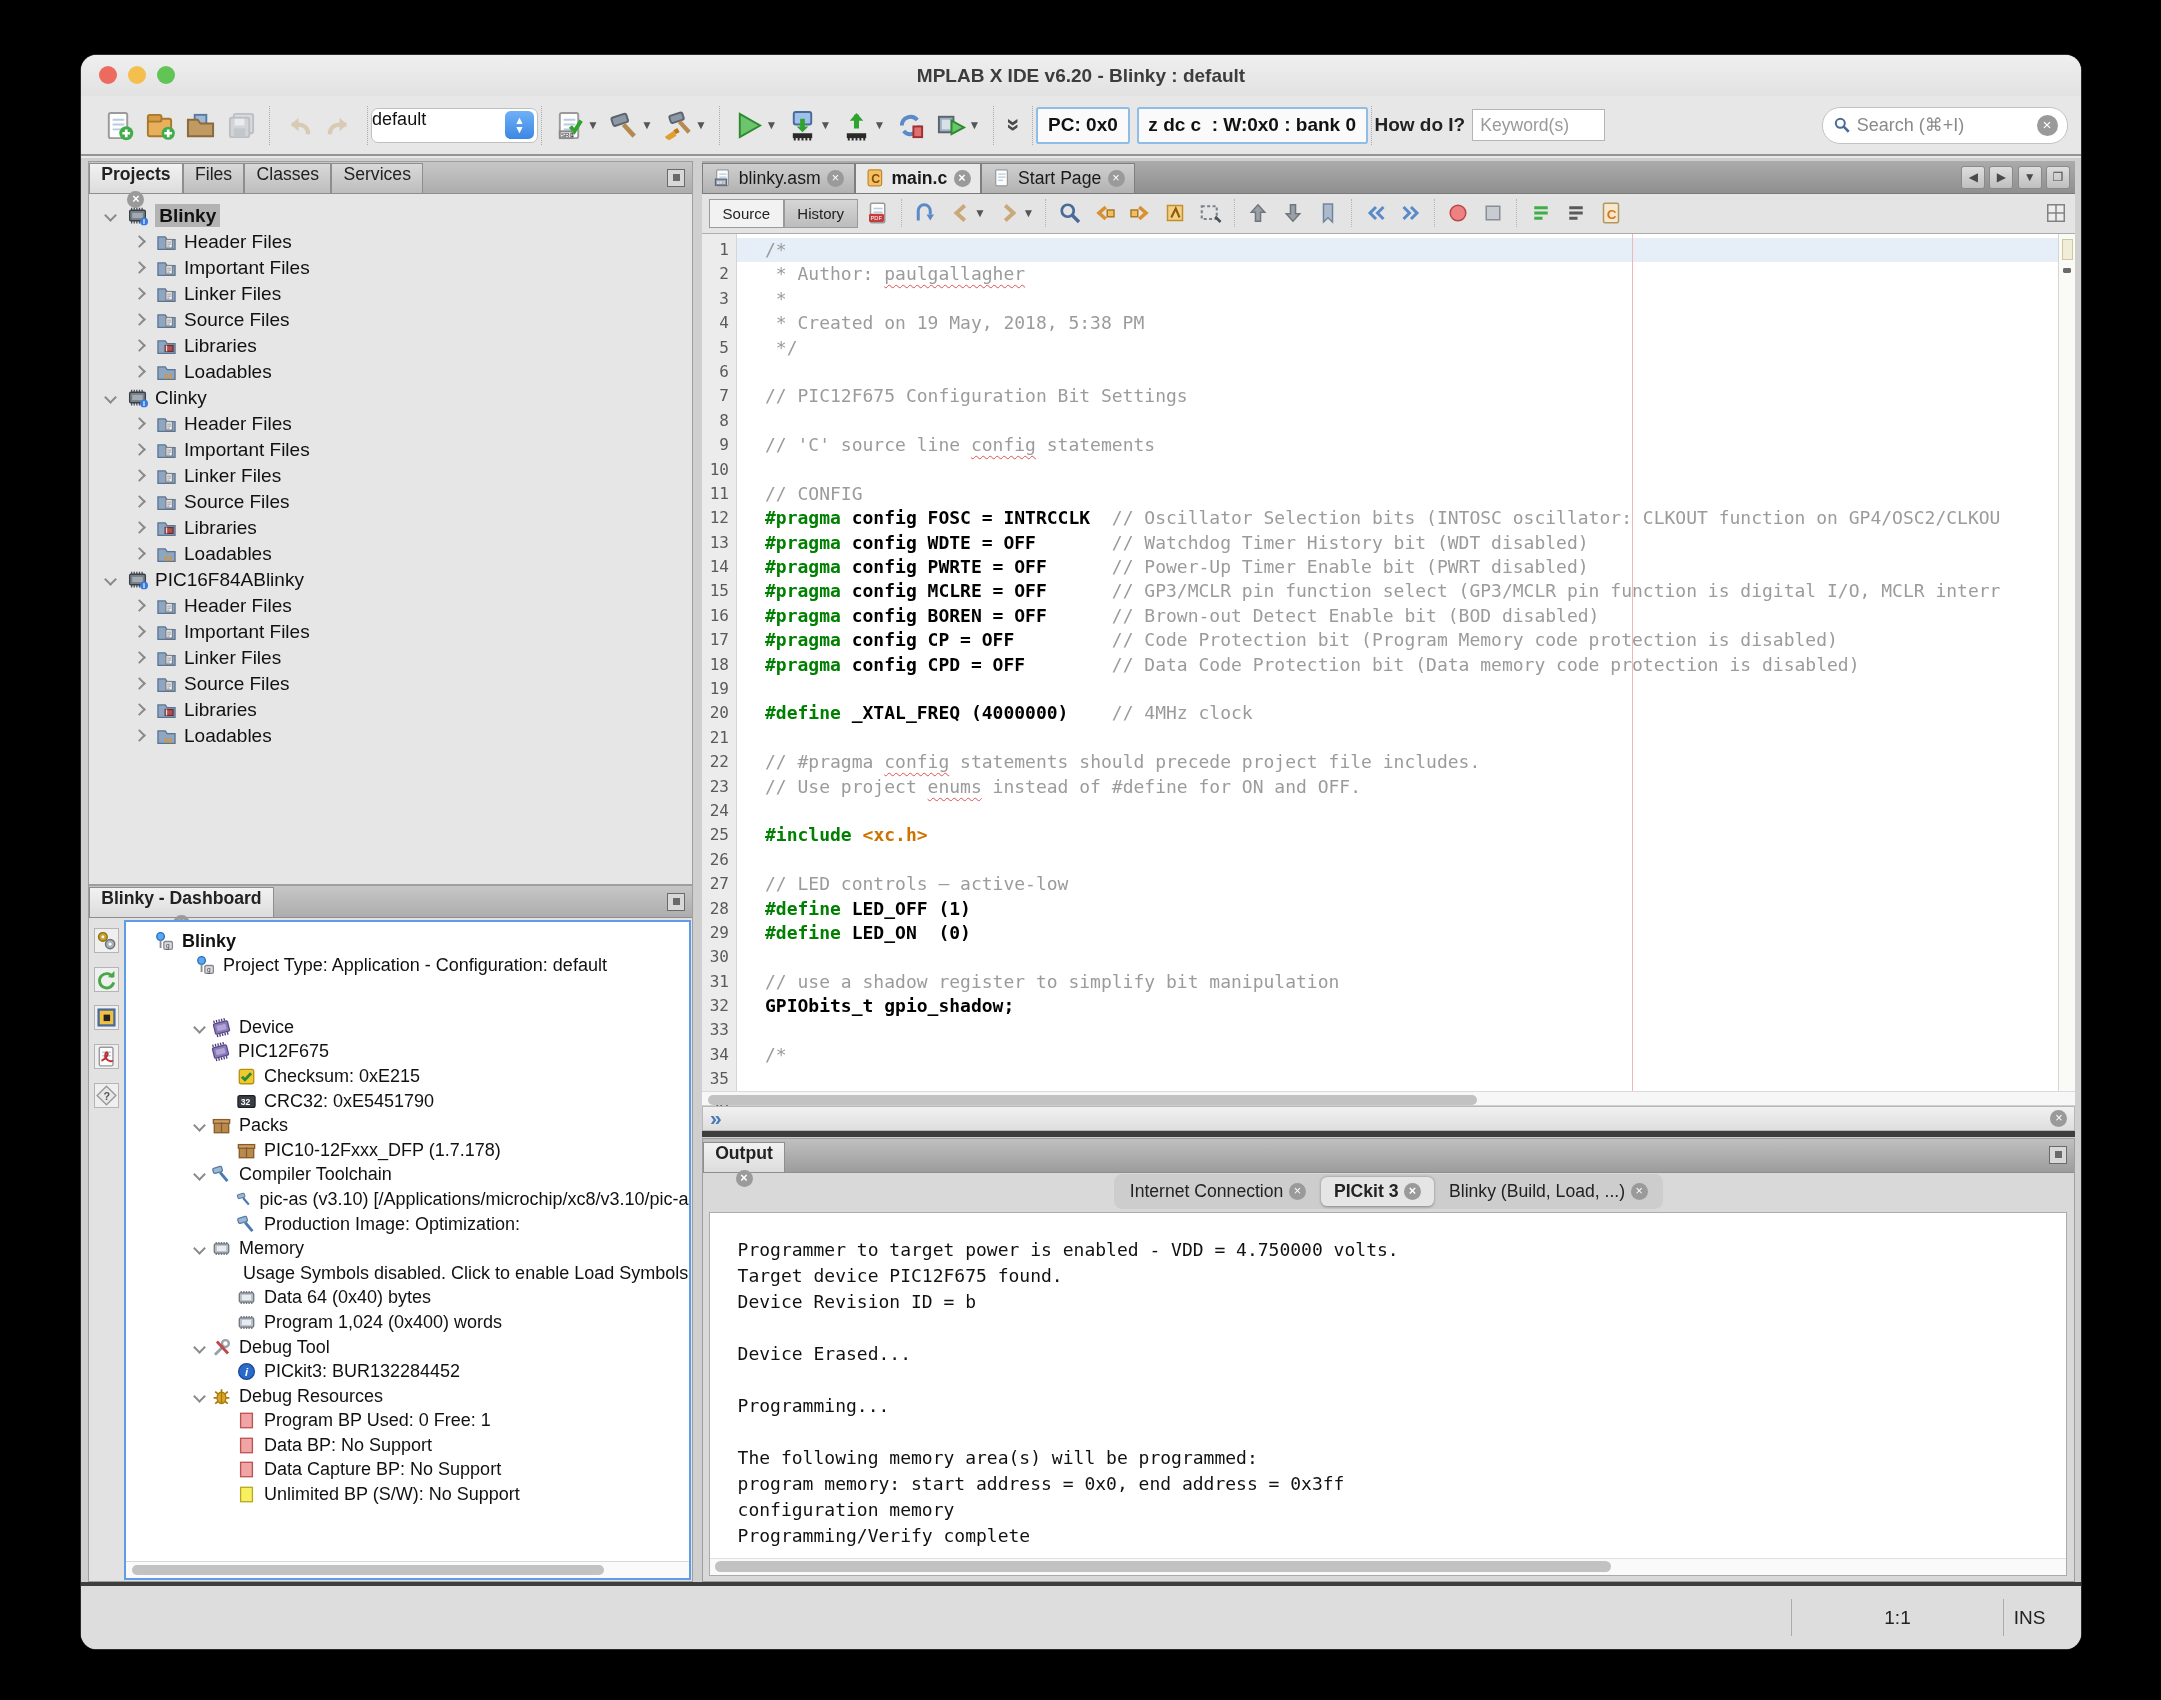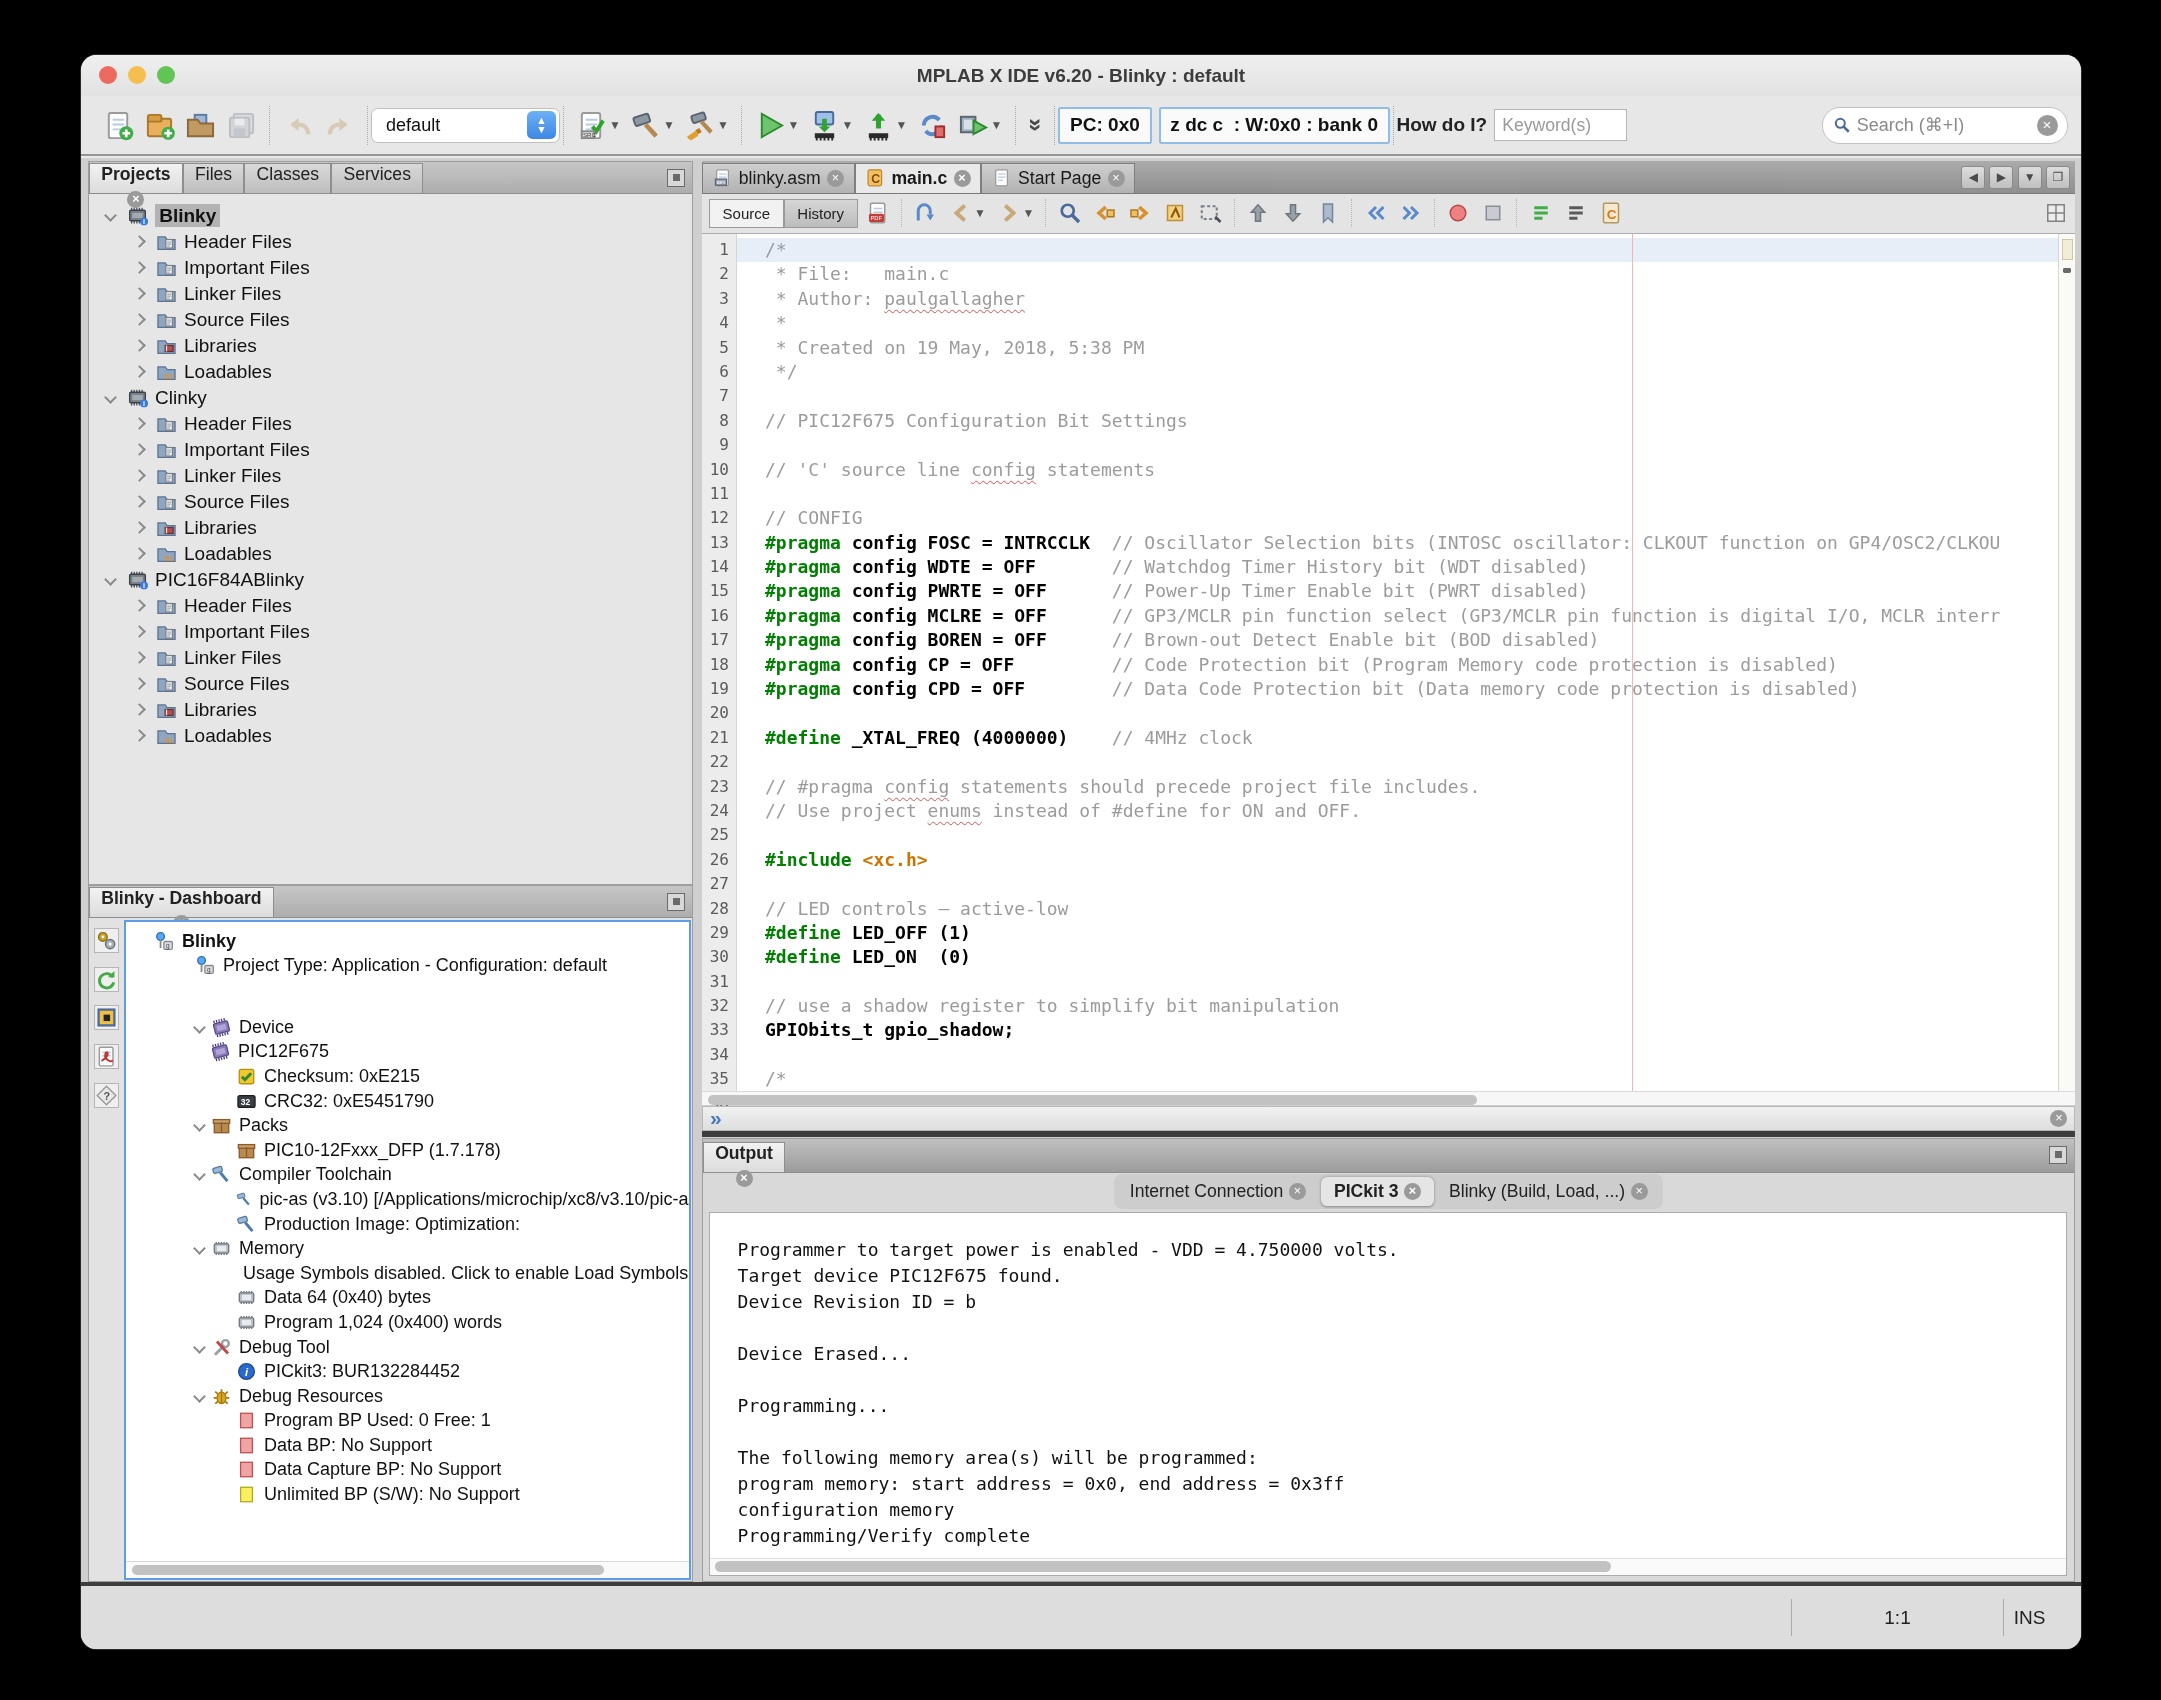--- a/index.html
+++ b/index.html
@@ -13,21 +13,21 @@
   .title{position:absolute;left:0;right:0;top:0;height:41px;line-height:41px;text-align:center;font-weight:bold;font-size:19px;color:#3c3c3c;}
   
   .toolbar{position:absolute;left:0;top:41px;right:0;height:60px;background:#E7E7E7;border-bottom:2.1px solid #949494;display:flex;align-items:center;padding:0 12.6px;}
   .tb-group{display:flex;align-items:center;gap:4.2px;padding:0 7px;}
   .tb-sep{width:0;height:39px;border-left:1.4px dotted #ABABAB;margin:0 2.8px;}
   .tb-btn{display:flex;align-items:center;padding:2.8px;border-radius:4.2px;}
   .tb-btn .dd{font-size:12px;color:#555;margin-left:1.4px;}
   .ic{display:inline-flex;align-items:center;justify-content:center;}
   .ic svg{width:100%;height:100%;}
   .dis{opacity:.45;}
-  .cfg-select{display:flex;align-items:center;background:#fff;border:0.7px solid #BFBFBF;border-radius:7px;height:35px;width:189px;padding-left:14px;font-size:18px;color:#111;position:relative;}
+  .cfg-select{display:flex;background:#fff;border:0.7px solid #BFBFBF;border-radius:7px;height:35px;width:167px;padding-left:0;font-size:18px;color:#111;position:relative;}
   .cfg-select .stepper{position:absolute;right:2.8px;top:2.8px;bottom:2.8px;width:29.5px;background:linear-gradient(#6EB1F7,#3D87E4);border-radius:5.6px;color:#fff;font-size:10.5px;display:flex;flex-direction:column;align-items:center;justify-content:center;line-height:9px;}
   .tb-box{border:2.1px solid #8FBCE8;background:#FAFAFA;border-radius:2.8px;height:37px;display:flex;align-items:center;padding:0 9.8px;font-weight:bold;font-size:19px;color:#111;white-space:pre;}
   .howdoi{font-weight:bold;font-size:19px;color:#222;margin-right:7px;}
   .kw-input{width:133px;height:32px;border:1.4px solid #B5B5B5;background:#fff;font-size:17.6px;color:#9a9a9a;display:flex;align-items:center;padding:0 7px;overflow:hidden;white-space:nowrap;}
   .searchbox{margin-left:auto;width:246px;height:37px;border:1.4px solid #C2C2C2;background:#fff;border-radius:18px;display:flex;align-items:center;padding:0 9.8px;color:#8a8a8a;font-size:18px;gap:5.6px;}
   .searchbox .clr{margin-left:auto;width:21px;height:21px;border-radius:50%;background:#9a9a9a;color:#fff;font-size:15.4px;display:flex;align-items:center;justify-content:center;}
   .ovf{font-size:24px;color:#4a4a4a;transform:rotate(90deg);font-weight:bold;}
   
   .main{position:absolute;left:0;top:103px;right:0;height:1427px;background:#CFCFCF;}
   .leftcol{position:absolute;left:7px;top:2.8px;width:605px;bottom:2.8px;}
@@ -1079,21 +1079,20 @@
               <div>31</div>
               <div>32</div>
               <div>33</div>
               <div>34</div>
               <div>35</div>
               <div>36</div>
             </div>
           <div class="code" id="code">
             <div class="margin-line"></div>
           <div class="cl cur"><span class="tk-c">/*</span></div>
-              <div class="cl"><span class="tk-c"> * File:   main.c</span></div>
               <div class="cl"><span class="tk-c"> * Author: </span><span class="tk-c tk-w">paulgallagher</span></div>
               <div class="cl"><span class="tk-c"> *</span></div>
               <div class="cl"><span class="tk-c"> * Created on 19 May, 2018, 5:38 PM</span></div>
               <div class="cl"><span class="tk-c"> */</span></div>
               <div class="cl">&nbsp;</div>
               <div class="cl"><span class="tk-c">// PIC12F675 Configuration Bit Settings</span></div>
               <div class="cl">&nbsp;</div>
               <div class="cl"><span class="tk-c">// 'C' source line </span><span class="tk-c tk-w">config</span><span class="tk-c"> statements</span></div>
               <div class="cl">&nbsp;</div>
               <div class="cl"><span class="tk-c">// CONFIG</span></div>

